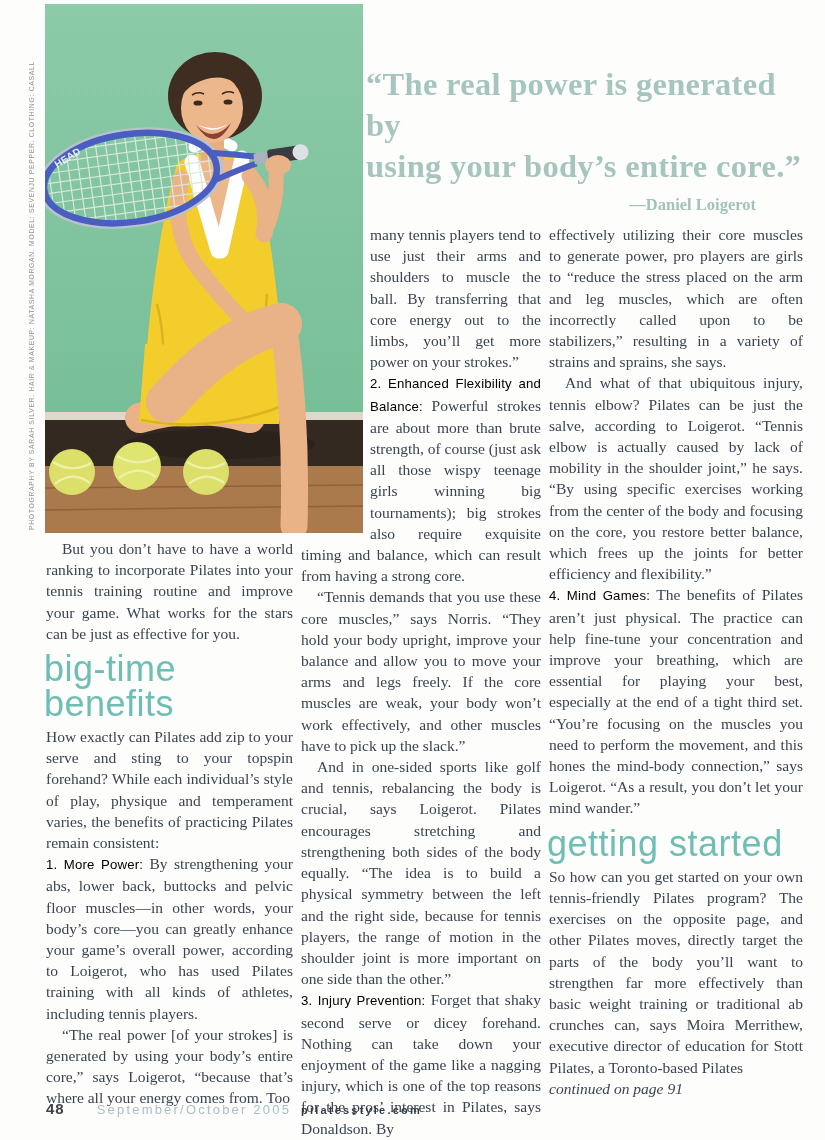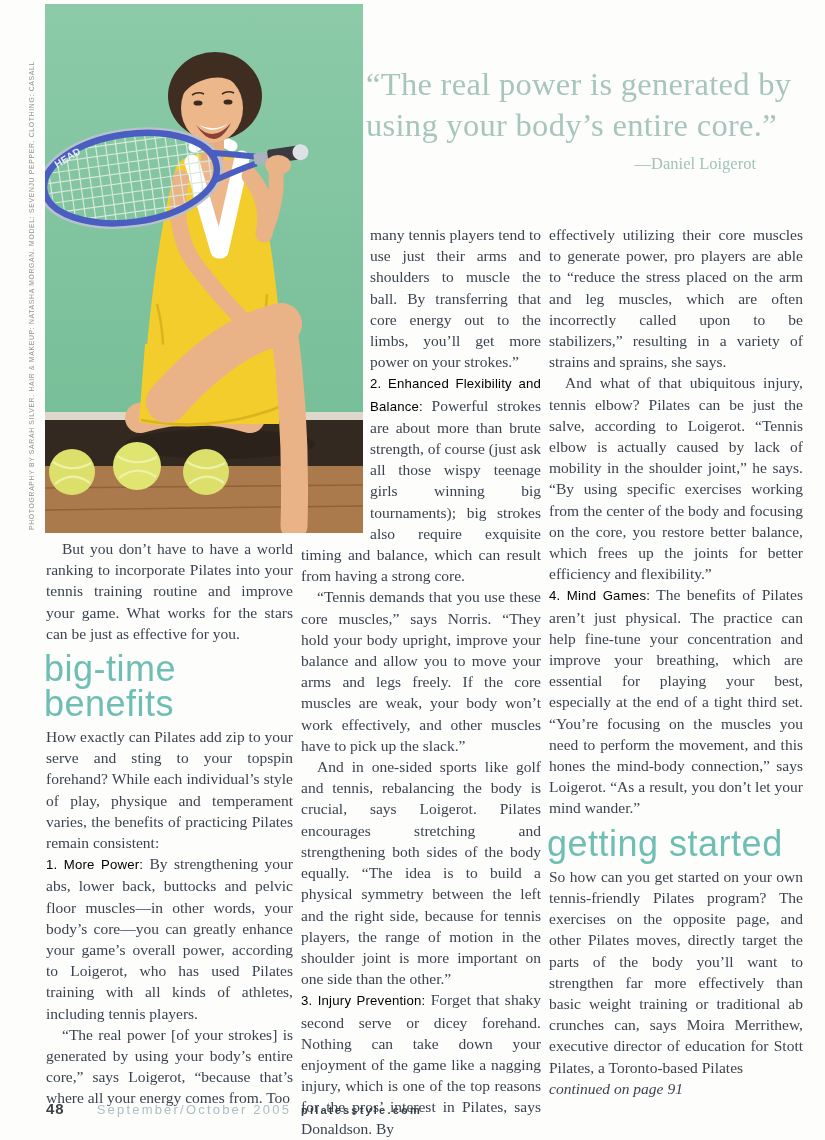--- a/index.html
+++ b/index.html
@@ -12,21 +12,21 @@
   .credit{
     position:absolute; left:28px; top:6px; height:524px;
     writing-mode:vertical-rl; transform:rotate(180deg);
     font-family:"Liberation Sans", sans-serif; font-size:6.8px;
     letter-spacing:0.7px; color:#8f9494; white-space:nowrap; overflow:hidden;
   }
   
   .photo{ position:absolute; left:45px; top:4px; width:318px; height:529px; }
   .photo svg{ display:block; }
   
-  .pullquote{ position:absolute; left:366px; top:64px; width:450px; color:#a6c5be; }
+  .pullquote{ position:absolute; left:366px; top:64px; width:450px; color:#a6c5be;font-weight:bold; }
   .pq-line{ display:block; font-size:32.5px; line-height:41px; letter-spacing:0.3px; }
   .pq-attr{ font-size:16.5px; text-align:right; margin-top:8px; padding-right:60px; color:#a3c2bb; }
   
   .col{
     position:absolute; text-align:justify;
     font-size:15.5px; line-height:21.2px; color:#3a4450;
   }
   #col1{ left:46px;  top:538px; width:247px; }
   #col2{ left:301px; top:224px; width:240px; }
   #col3{ left:549px; top:224px; width:254px; }
@@ -184,21 +184,21 @@
   <div id="col2" class="col">
     <div class="spacer"></div>
     <p>many tennis players tend to use just their arms and shoulders to muscle the ball. By transferring that core energy out to the limbs, you’ll get more power on your strokes.”</p>
     <p><span class="num">2. Enhanced Flexibility and Balance:</span> <span>Powerful strokes are about more than brute strength, of course (just ask all those wispy teenage girls winning big tournaments); big strokes also require exquisite timing and balance, which can result from having a strong core.</span></p>
     <p class="ind">“Tennis demands that you use these core muscles,” says Norris. “They hold your body upright, improve your balance and allow you to move your arms and legs freely. If the core muscles are weak, your body won’t work effectively, and other muscles have to pick up the slack.”</p>
     <p class="ind">And in one-sided sports like golf and tennis, rebalancing the body is crucial, says Loigerot. Pilates encourages stretching and strengthening both sides of the body equally. “The idea is to build a physical symmetry between the left and the right side, because for tennis players, the range of motion in the shoulder joint is more important on one side than the other.”</p>
     <p><span class="num">3. Injury Prevention:</span> <span>Forget that shaky second serve or dicey forehand. Nothing can take down your enjoyment of the game like a nagging injury, which is one of the top reasons for the pros’ interest in Pilates, says Donaldson. By</span></p>
   </div>
 
   <div id="col3" class="col">
-    <p>effectively utilizing their core muscles to generate power, pro players are able to “reduce the stress placed on the arm and leg muscles, which are often incorrectly called upon to be stabilizers,” resulting in a variety of strains and sprains, she says.</p>
+    <p>effectively utilizing their core muscles to generate power, pro players are girls to “reduce the stress placed on the arm and leg muscles, which are often incorrectly called upon to be stabilizers,” resulting in a variety of strains and sprains, she says.</p>
     <p class="ind">And what of that ubiquitous injury, tennis elbow? Pilates can be just the salve, according to Loigerot. “Tennis elbow is actually caused by lack of mobility in the shoulder joint,” he says. “By using specific exercises working from the center of the body and focusing on the core, you restore better balance, which frees up the joints for better efficiency and flexibility.”</p>
     <p><span class="num">4. Mind Games:</span> <span>The benefits of Pilates aren’t just physical. The practice can help fine-tune your concentration and improve your breathing, which are essential for playing your best, especially at the end of a tight third set. “You’re focusing on the muscles you need to perform the movement, and this hones the mind-body connection,” says Loigerot. “As a result, you don’t let your mind wander.”</span></p>
     <h2 class="sec">getting started</h2>
     <p>So how can you get started on your own tennis-friendly Pilates program? The exercises on the opposite page, and other Pilates moves, directly target the parts of the body you’ll want to strengthen far more effectively than basic weight training or traditional ab crunches can, says Moira Merrithew, executive director of education for Stott Pilates, a Toronto-based Pilates</p>
     <p class="cont">continued on page 91</p>
   </div>
 
   <div class="footer">
     <span class="f-num">48</span>
     <span class="f-issue">September/October 2005</span>

